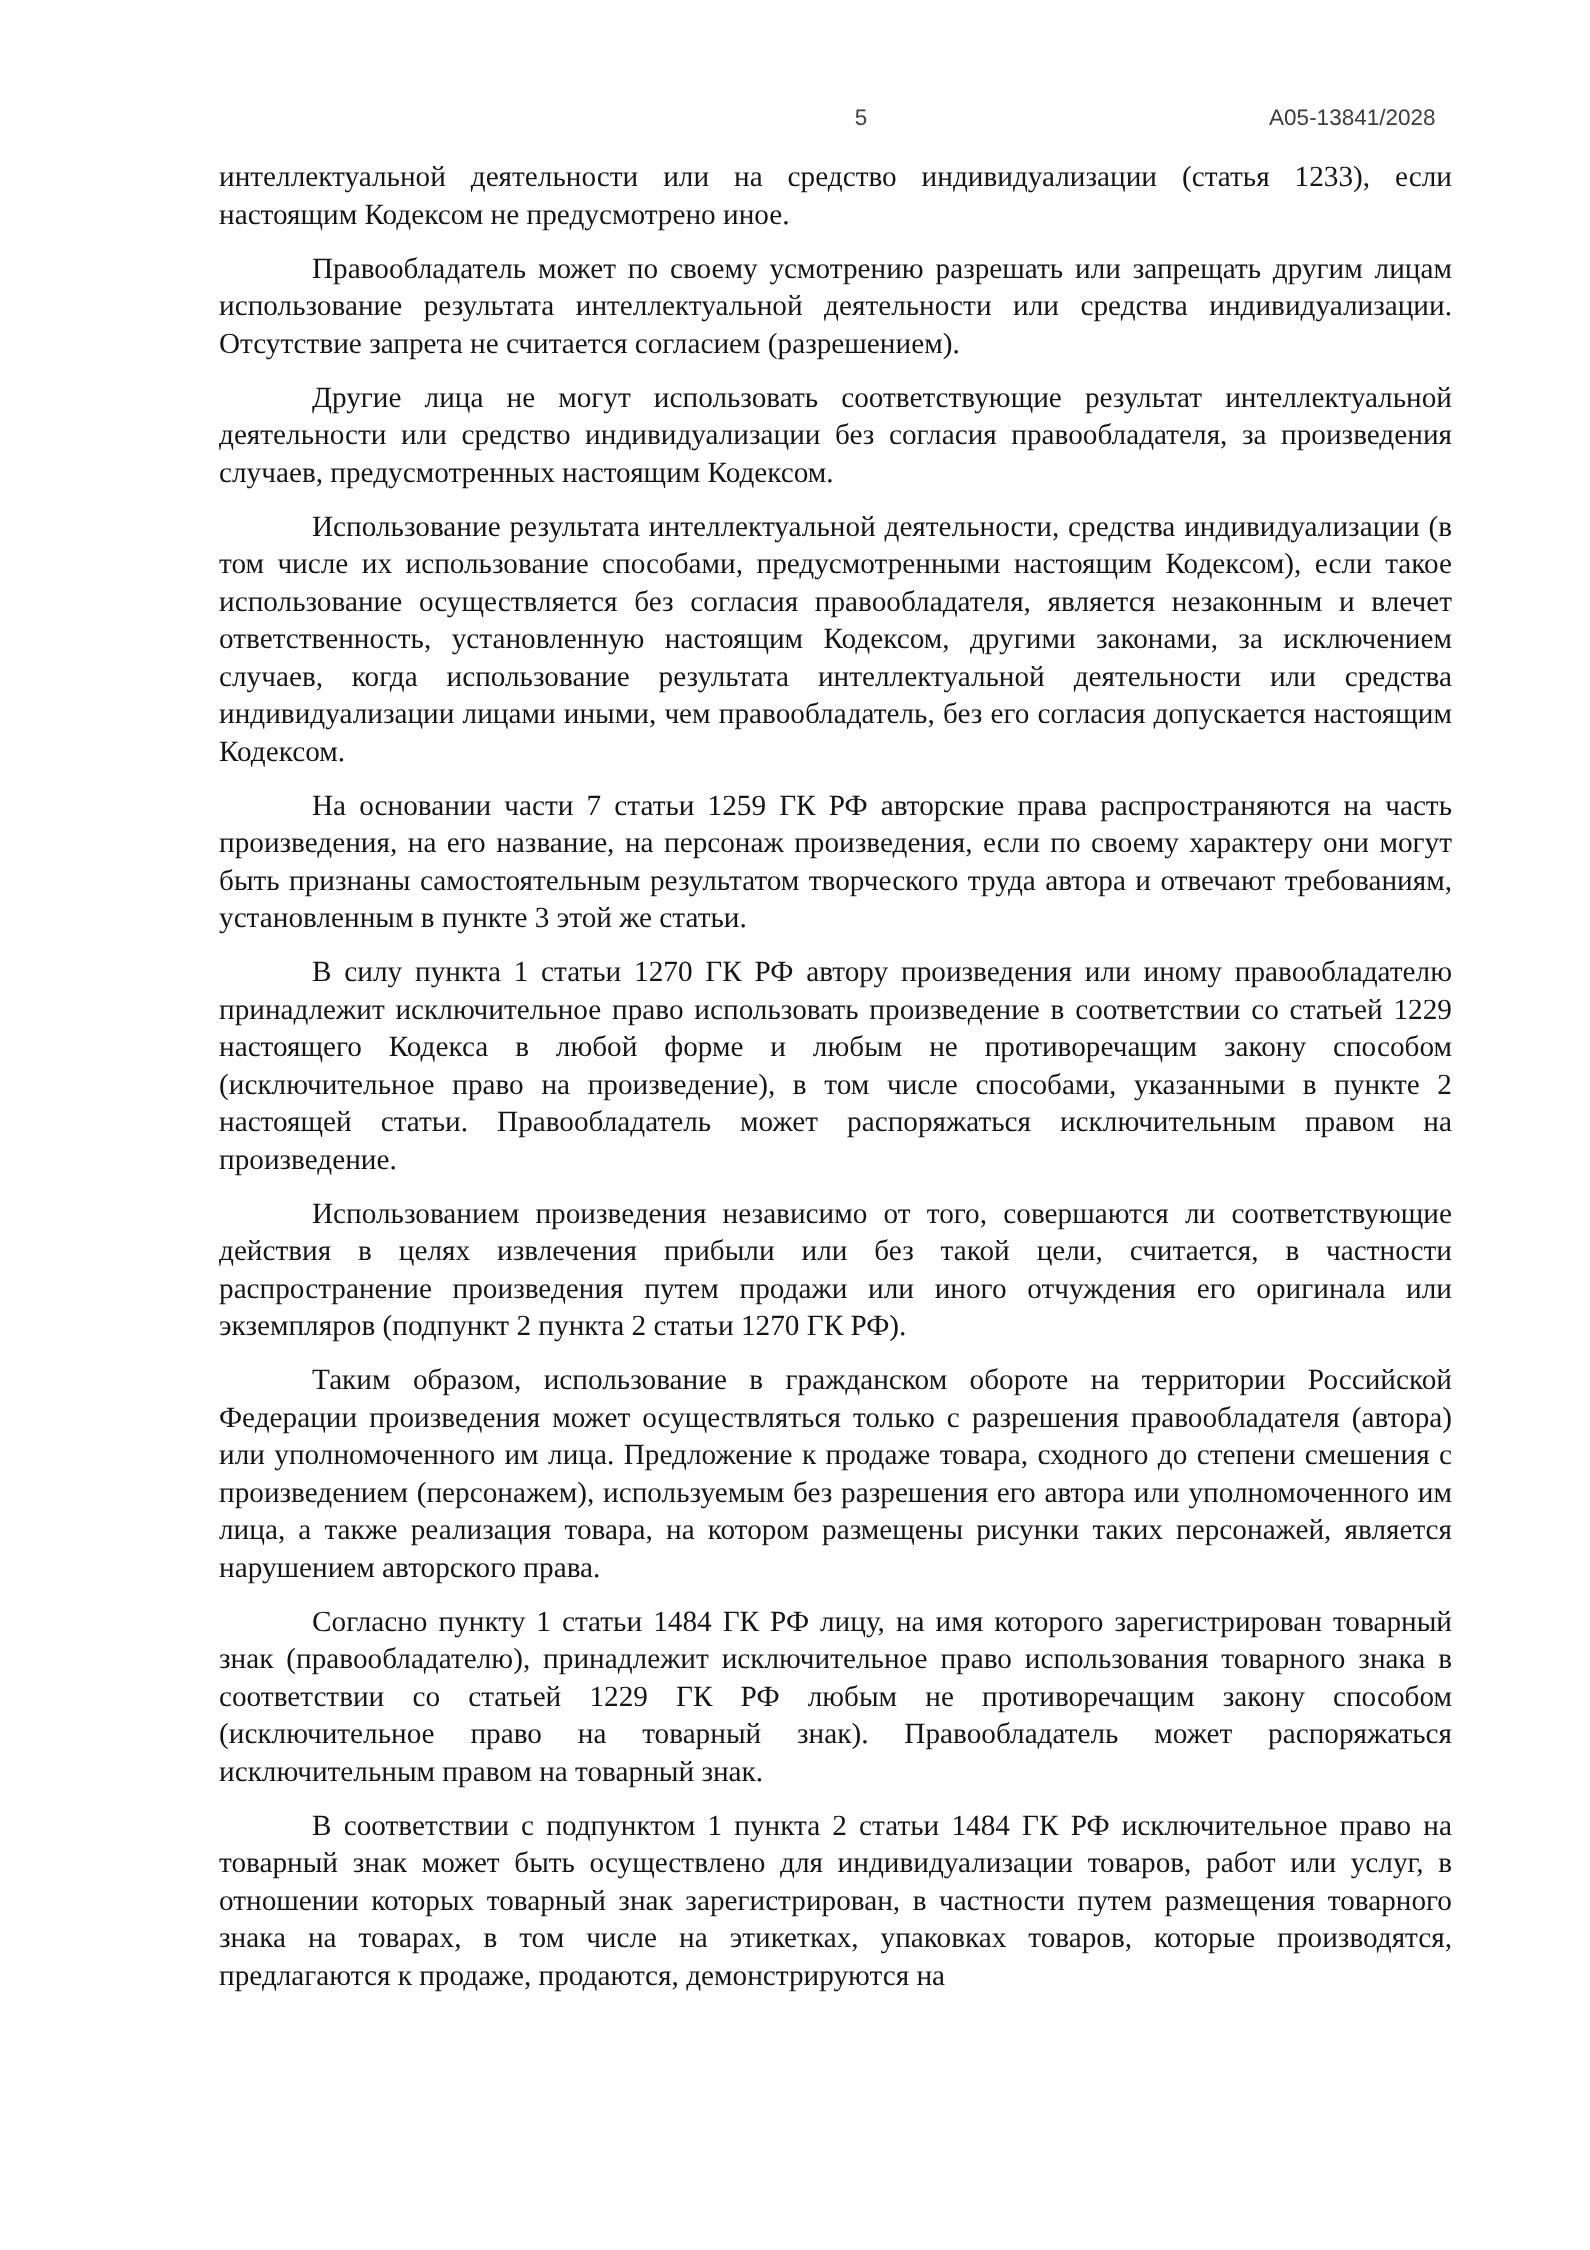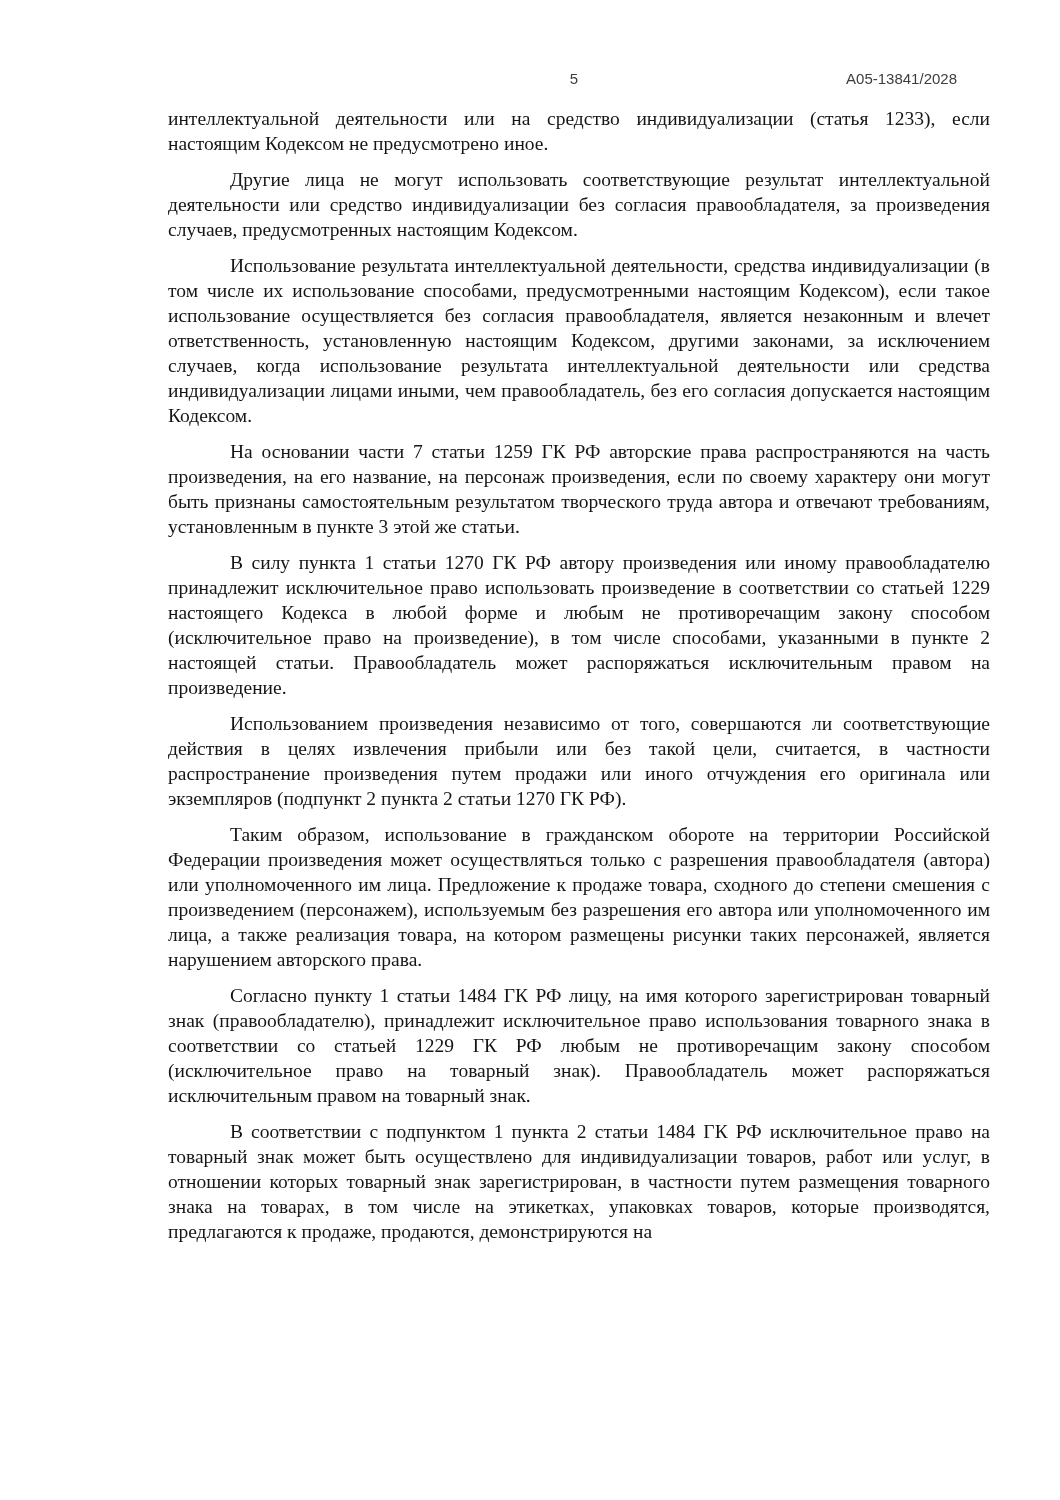--- a/index.html
+++ b/index.html
@@ -31,40 +31,41 @@
     text-align: center;
   }
   .case-number {
     position: absolute;
     right: 28px;
     top: 0;
   }
   .body-text {
     position: absolute;
     top: 106px;
-    left: 168px;
+    left: 146px;
     width: 822px;
     font-size: 19.5px;
     line-height: 25px;
     color: #151515;
     text-align: justify;
   }
   .para { margin-bottom: 11px; }
   .para.indent { text-indent: 62px; }
 </style>
 </head>
 <body>
 
 <div class="page">
   <div class="page-header">
     <span class="page-number">5</span>
     <span class="case-number">А05-13841/2028</span>
   </div>
   <div class="body-text">
       <p class="para">интеллектуальной деятельности или на средство индивидуализации (статья 1233), если настоящим Кодексом не предусмотрено иное.</p>
+      <p class="para indent">Правообладатель может по своему усмотрению разрешать или запрещать другим лицам использование результата интеллектуальной деятельности или средства индивидуализации. Отсутствие запрета не считается согласием (разрешением).</p>
       <p class="para indent">Другие лица не могут использовать соответствующие результат интеллектуальной деятельности или средство индивидуализации без согласия правообладателя, за произведения случаев, предусмотренных настоящим Кодексом.</p>
       <p class="para indent">Использование результата интеллектуальной деятельности, средства индивидуализации (в том числе их использование способами, предусмотренными настоящим Кодексом), если такое использование осуществляется без согласия правообладателя, является незаконным и влечет ответственность, установленную настоящим Кодексом, другими законами, за исключением случаев, когда использование результата интеллектуальной деятельности или средства индивидуализации лицами иными, чем правообладатель, без его согласия допускается настоящим Кодексом.</p>
       <p class="para indent">На основании части 7 статьи 1259 ГК РФ авторские права распространяются на часть произведения, на его название, на персонаж произведения, если по своему характеру они могут быть признаны самостоятельным результатом творческого труда автора и отвечают требованиям, установленным в пункте 3 этой же статьи.</p>
       <p class="para indent">В силу пункта 1 статьи 1270 ГК РФ автору произведения или иному правообладателю принадлежит исключительное право использовать произведение в соответствии со статьей 1229 настоящего Кодекса в любой форме и любым не противоречащим закону способом (исключительное право на произведение), в том числе способами, указанными в пункте 2 настоящей статьи. Правообладатель может распоряжаться исключительным правом на произведение.</p>
       <p class="para indent">Использованием произведения независимо от того, совершаются ли соответствующие действия в целях извлечения прибыли или без такой цели, считается, в частности распространение произведения путем продажи или иного отчуждения его оригинала или экземпляров (подпункт 2 пункта 2 статьи 1270 ГК РФ).</p>
       <p class="para indent">Таким образом, использование в гражданском обороте на территории Российской Федерации произведения может осуществляться только с разрешения правообладателя (автора) или уполномоченного им лица. Предложение к продаже товара, сходного до степени смешения с произведением (персонажем), используемым без разрешения его автора или уполномоченного им лица, а также реализация товара, на котором размещены рисунки таких персонажей, является нарушением авторского права.</p>
       <p class="para indent">Согласно пункту 1 статьи 1484 ГК РФ лицу, на имя которого зарегистрирован товарный знак (правообладателю), принадлежит исключительное право использования товарного знака в соответствии со статьей 1229 ГК РФ любым не противоречащим закону способом (исключительное право на товарный знак). Правообладатель может распоряжаться исключительным правом на товарный знак.</p>
       <p class="para indent">В соответствии с подпунктом 1 пункта 2 статьи 1484 ГК РФ исключительное право на товарный знак может быть осуществлено для индивидуализации товаров, работ или услуг, в отношении которых товарный знак зарегистрирован, в частности путем размещения товарного знака на товарах, в том числе на этикетках, упаковках товаров, которые производятся, предлагаются к продаже, продаются, демонстрируются на</p>
     </div>
 </div>

